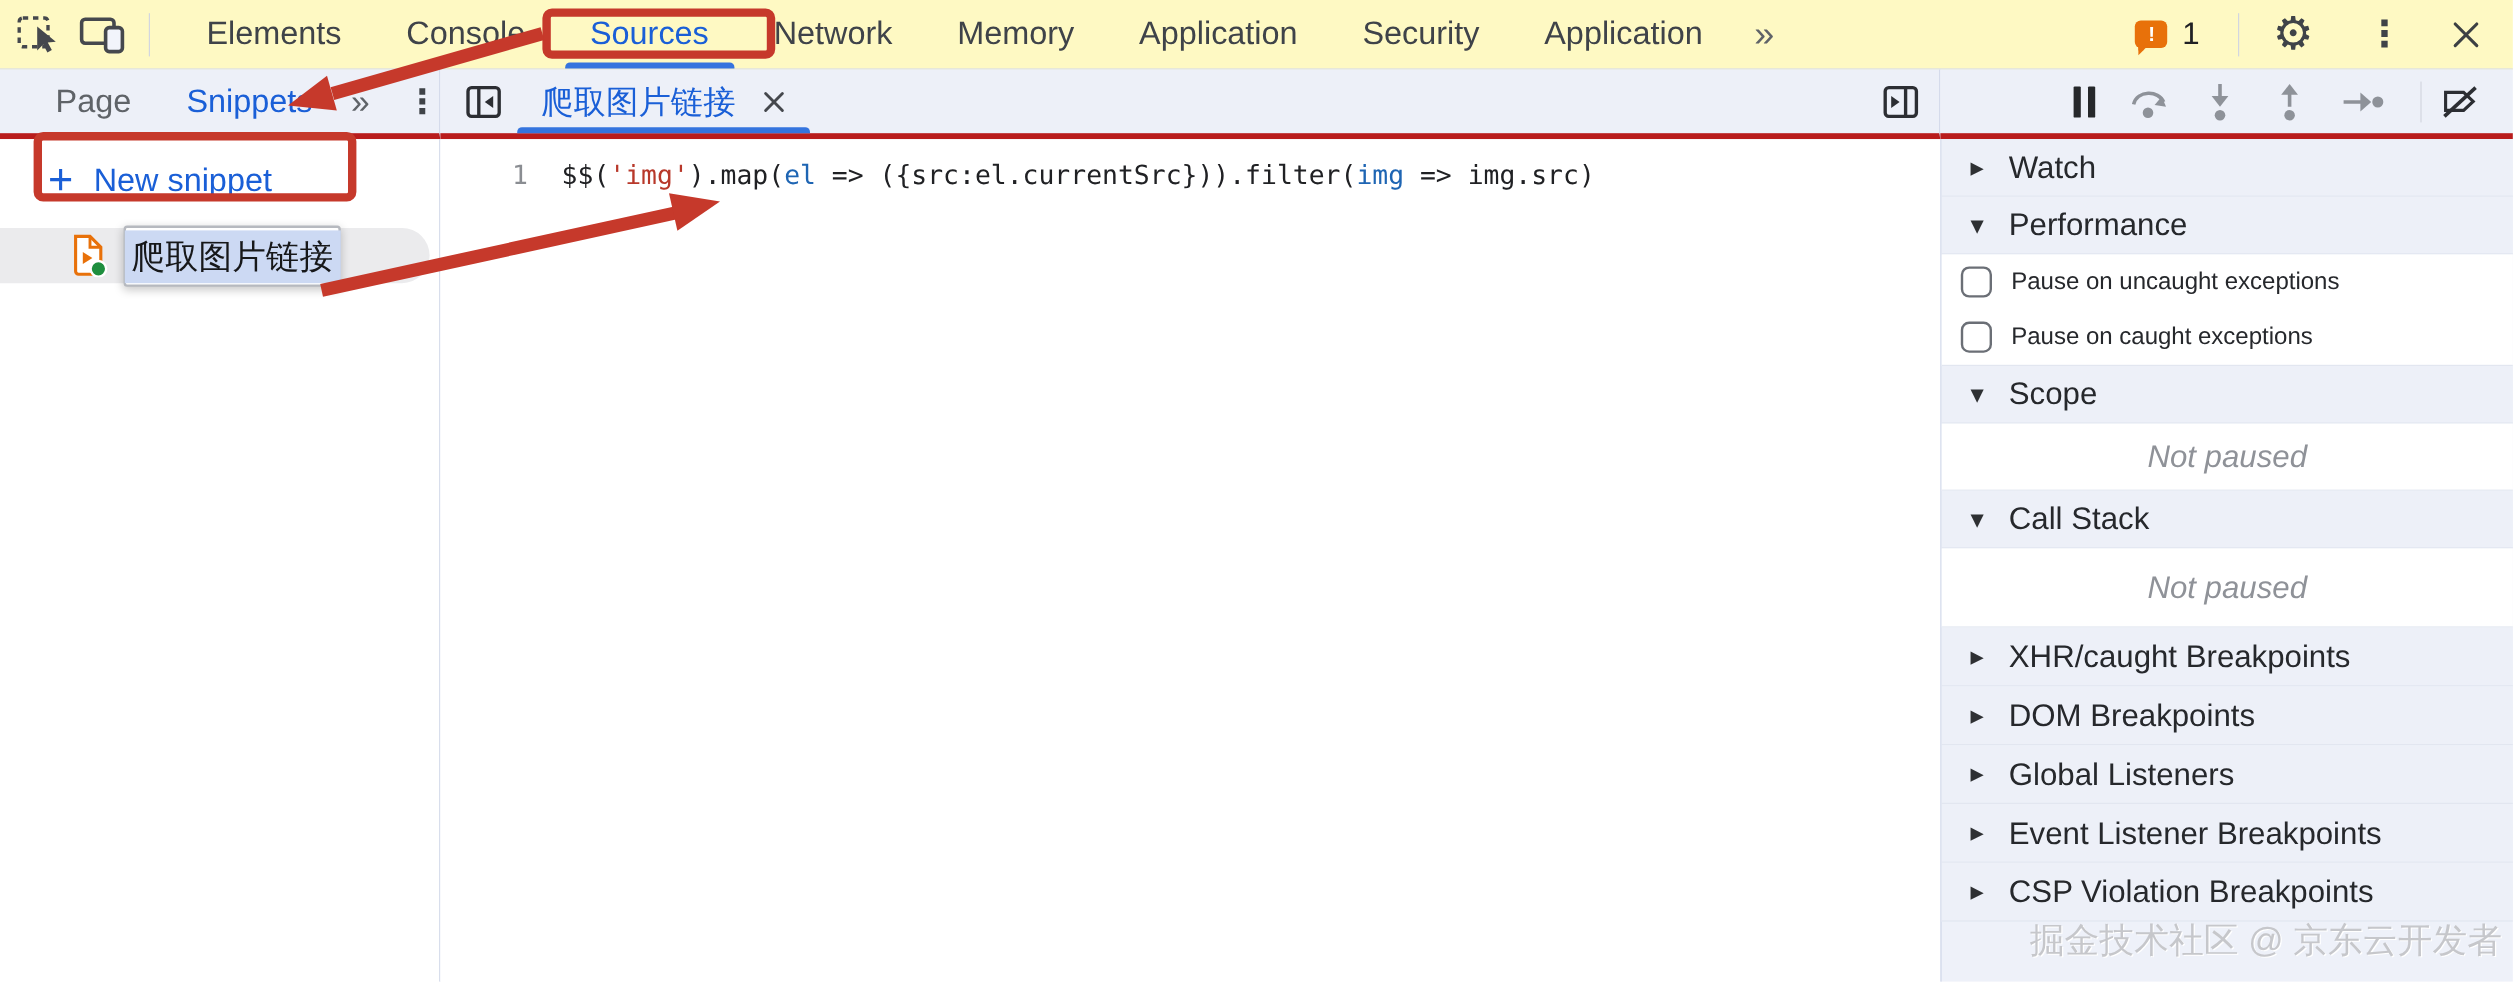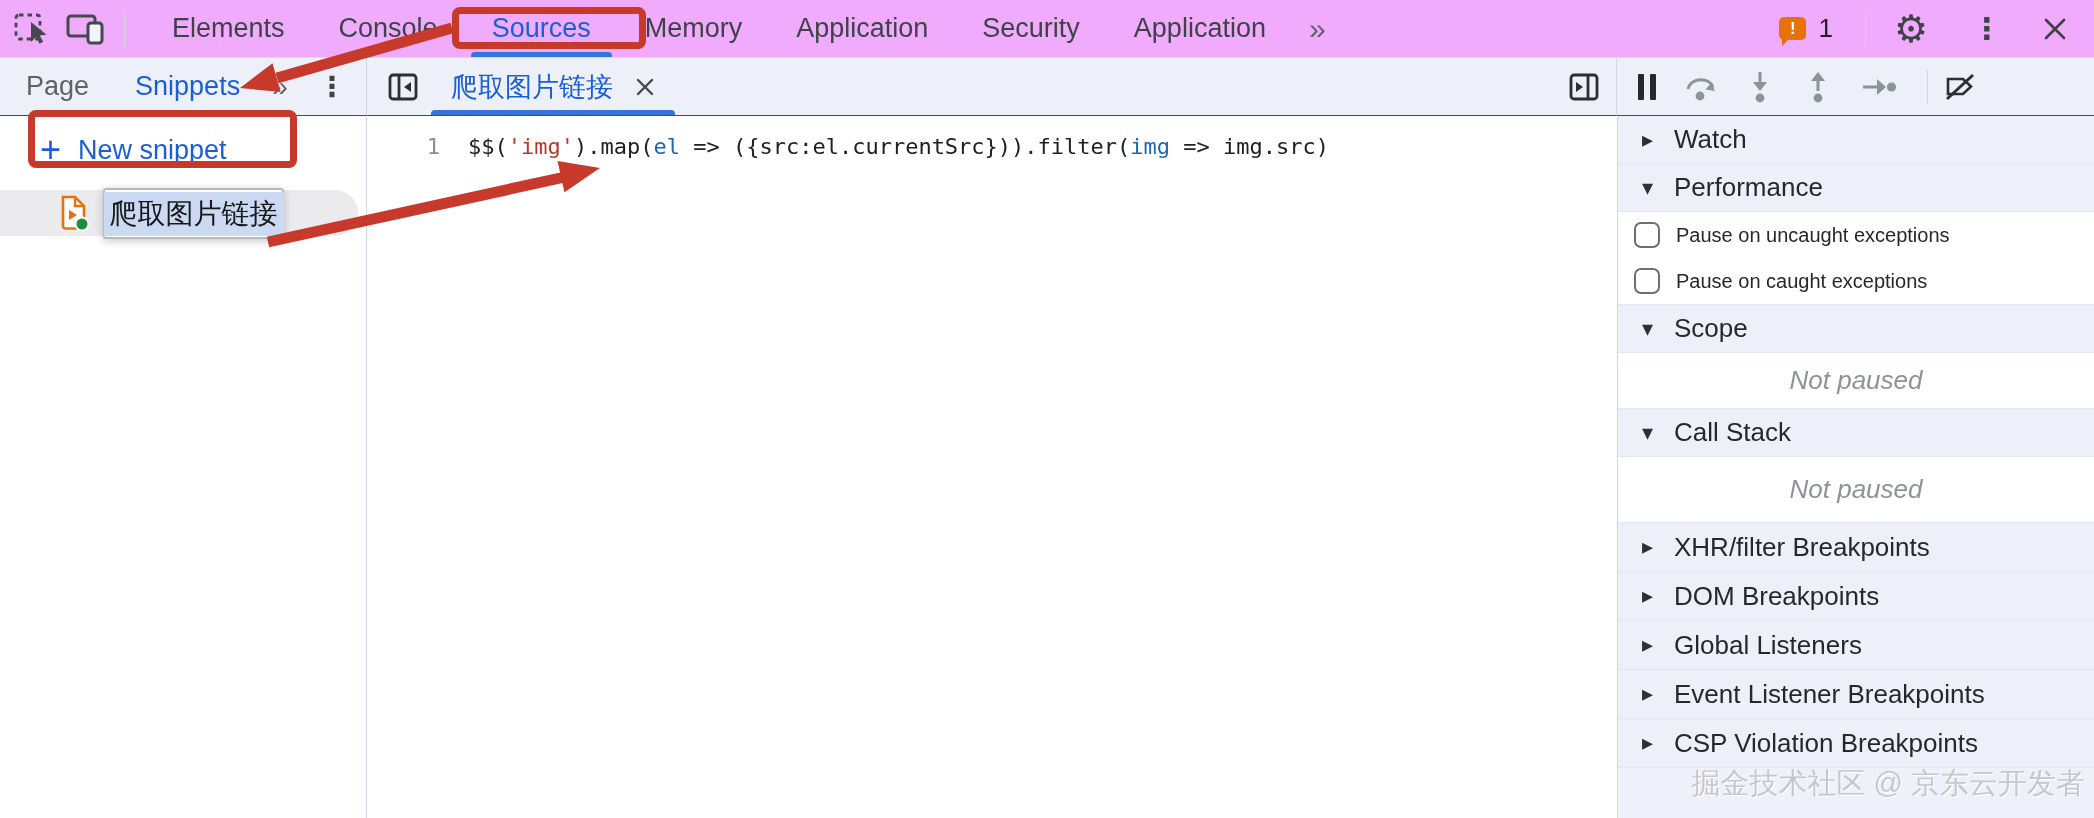--- a/index.html
+++ b/index.html
@@ -1,43 +1,43 @@
 <!DOCTYPE html>
 <html><head>
 <meta charset="utf-8">
 <style>
   * { box-sizing: border-box; margin: 0; padding: 0; }
   html,body { width: 2094px; height: 818px; overflow: hidden; background: #fff;
     font-family: "Liberation Sans", "DejaVu Sans", sans-serif; color: #202124; }
 
   
   .topbar { position: absolute; left:0; top:0; width:2094px; height:58px;
-    background:#f0abfc; border-bottom:1px solid #d8dce6; display:flex; align-items:center; }
+    background:#fef9c3; border-bottom:1px solid #d8dce6; display:flex; align-items:center; }
   .topbar .icon-btn { display:flex; align-items:center; justify-content:center; height:44px; }
   .tb-divider { width:1px; height:36px; background:#d2d6e0; margin:0 6px; }
   .tabstrip { display:flex; align-items:stretch; height:100%; margin-left:14px; }
   .tab { display:flex; align-items:center; padding:0 27px; font-size:27px; color:#3f4349;
     position:relative; cursor:default; white-space:nowrap; }
   .tab.active { color:#1a5fd7;justify-content:center; }
   .tab.active .underline { position:absolute; left:6px; right:6px; bottom:0; height:5px;
     background:#3574de; border-radius:4px 4px 0 0; }
   .chevron-dbl { font-size:30px; color:#5f6368; padding:0 16px; display:flex; align-items:center; }
   .topbar-right { margin-left:auto; display:flex; align-items:center; padding-right:26px; }
   .issues { display:flex; align-items:center; margin-right:26px; }
   .issues-badge { position:relative; width:27px; height:23px; background:#e8710a; border-radius:5px;
     color:#fff; font-weight:bold; font-size:17px; display:flex; align-items:center; justify-content:center; }
   .issues-badge:after { content:""; position:absolute; left:3px; bottom:-6px; border:4px solid transparent;
     border-top-color:#e8710a; border-left-color:#e8710a; }
   .issues-count { font-size:26px; margin-left:12px; color:#202124; }
   .gear { font-size:38px; color:#3f4348; margin:0 20px 0 22px; line-height:1; }
   .kebab { font-size:30px; color:#3f4348; margin:0 24px; font-weight:bold; }
 
   
-  .row2 { position:absolute; top:58px; height:58px; background:#edf0f8; border-bottom:1px solid #b91c1c;
-    display:flex; align-items:center; }
+  .row2 { position:absolute; top:58px; height:58px; background:#edf0f8; border-bottom:5px solid #b91c1c;
+    display:flex; align-items:center;justify-content:flex-end; }
   #sidebar-toolbar { left:0; width:367px; border-right:1px solid #cfd6e8; }
   #editor-toolbar  { left:367px; width:1250px; border-right:1px solid #cfd6e8; }
   #debug-toolbar   { left:1617px; width:477px; }
   .subtab { font-size:27px; color:#5f6368; padding:0 8px; white-space:nowrap; }
   .subtab.active { color:#1a5fd7; }
   #sidebar-toolbar .subtab:first-child { margin-left:18px; }
   #sidebar-toolbar .subtab.active { margin-left:30px; }
   .sb-chevron { font-size:28px; color:#5f6368; margin-left:24px; }
   .sb-kebab { font-size:28px; color:#3f4348; margin-left:30px; font-weight:bold; }
 
@@ -125,20 +125,23 @@
         <span>Elements</span>
       </div>
     <div class="tab">
         <span>Console</span>
       </div>
     <div class="tab active">
         <span>Sources</span>
         <span class="underline"></span>
       </div>
     <div class="tab">
+        <span>Network</span>
+      </div>
+    <div class="tab">
         <span>Memory</span>
       </div>
     <div class="tab">
         <span>Application</span>
       </div>
     <div class="tab">
         <span>Security</span>
       </div>
     <div class="tab">
         <span>Application</span>
@@ -293,21 +296,21 @@
     <span>Scope</span>
   </div>
   <div class="not-paused np1">Not paused</div>
   <div class="sec-header">
     <span class="tri">▾</span>
     <span>Call Stack</span>
   </div>
   <div class="not-paused np2">Not paused</div>
   <div class="sec-header collapsed-row">
     <span class="tri">▸</span>
-    <span>XHR/filter Breakpoints</span>
+    <span>XHR/caught Breakpoints</span>
   </div>
   <div class="sec-header collapsed-row">
     <span class="tri">▸</span>
     <span>DOM Breakpoints</span>
   </div>
   <div class="sec-header collapsed-row">
     <span class="tri">▸</span>
     <span>Global Listeners</span>
   </div>
   <div class="sec-header collapsed-row">

